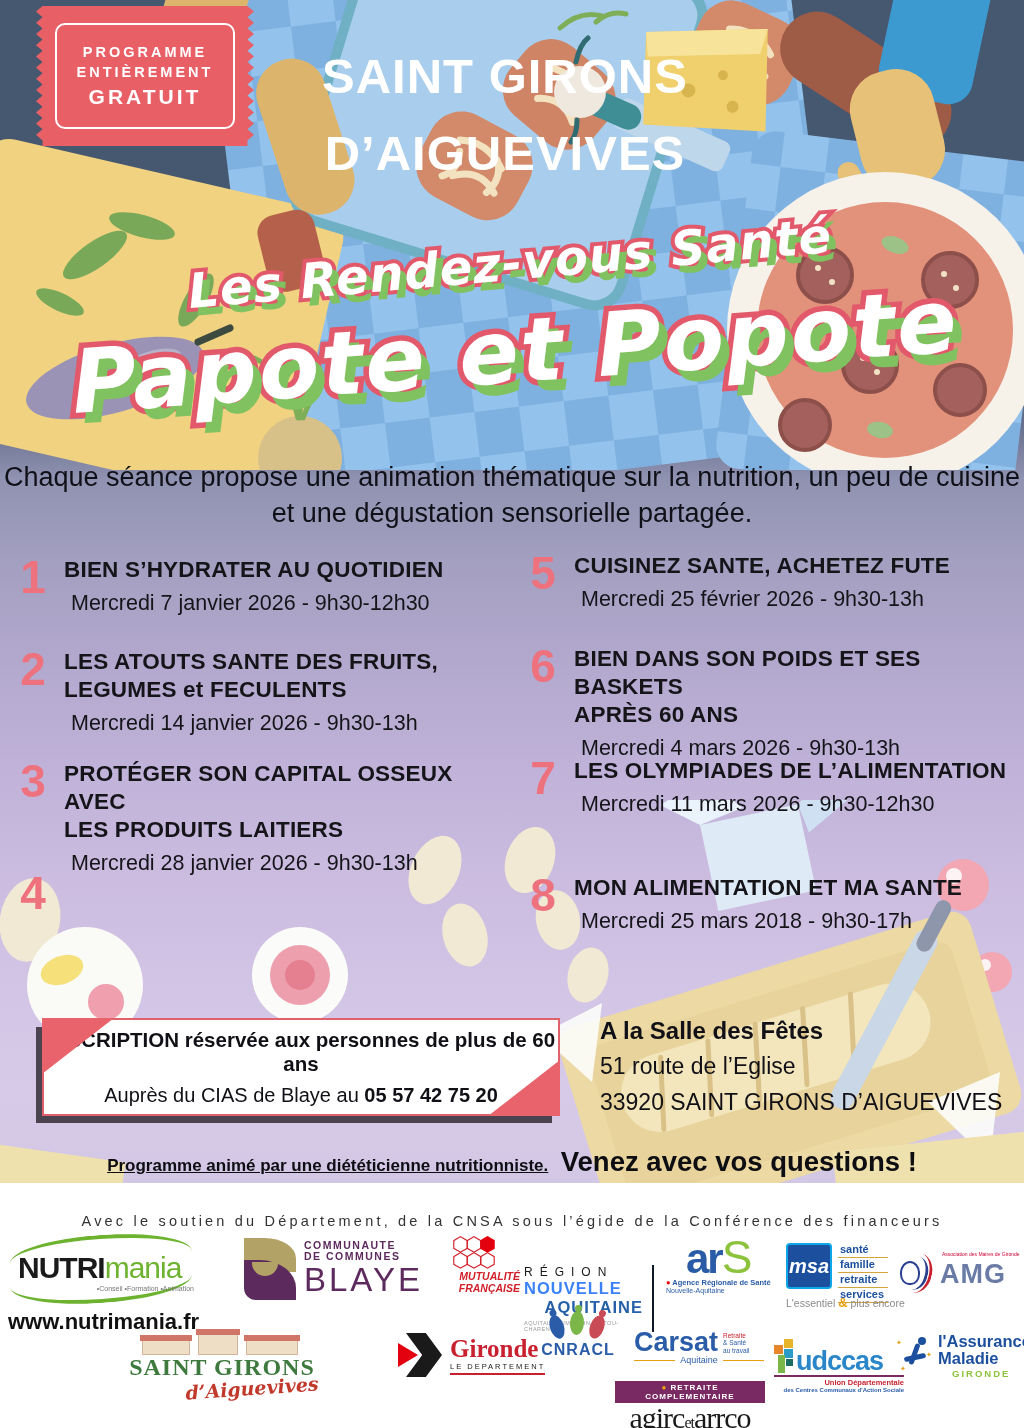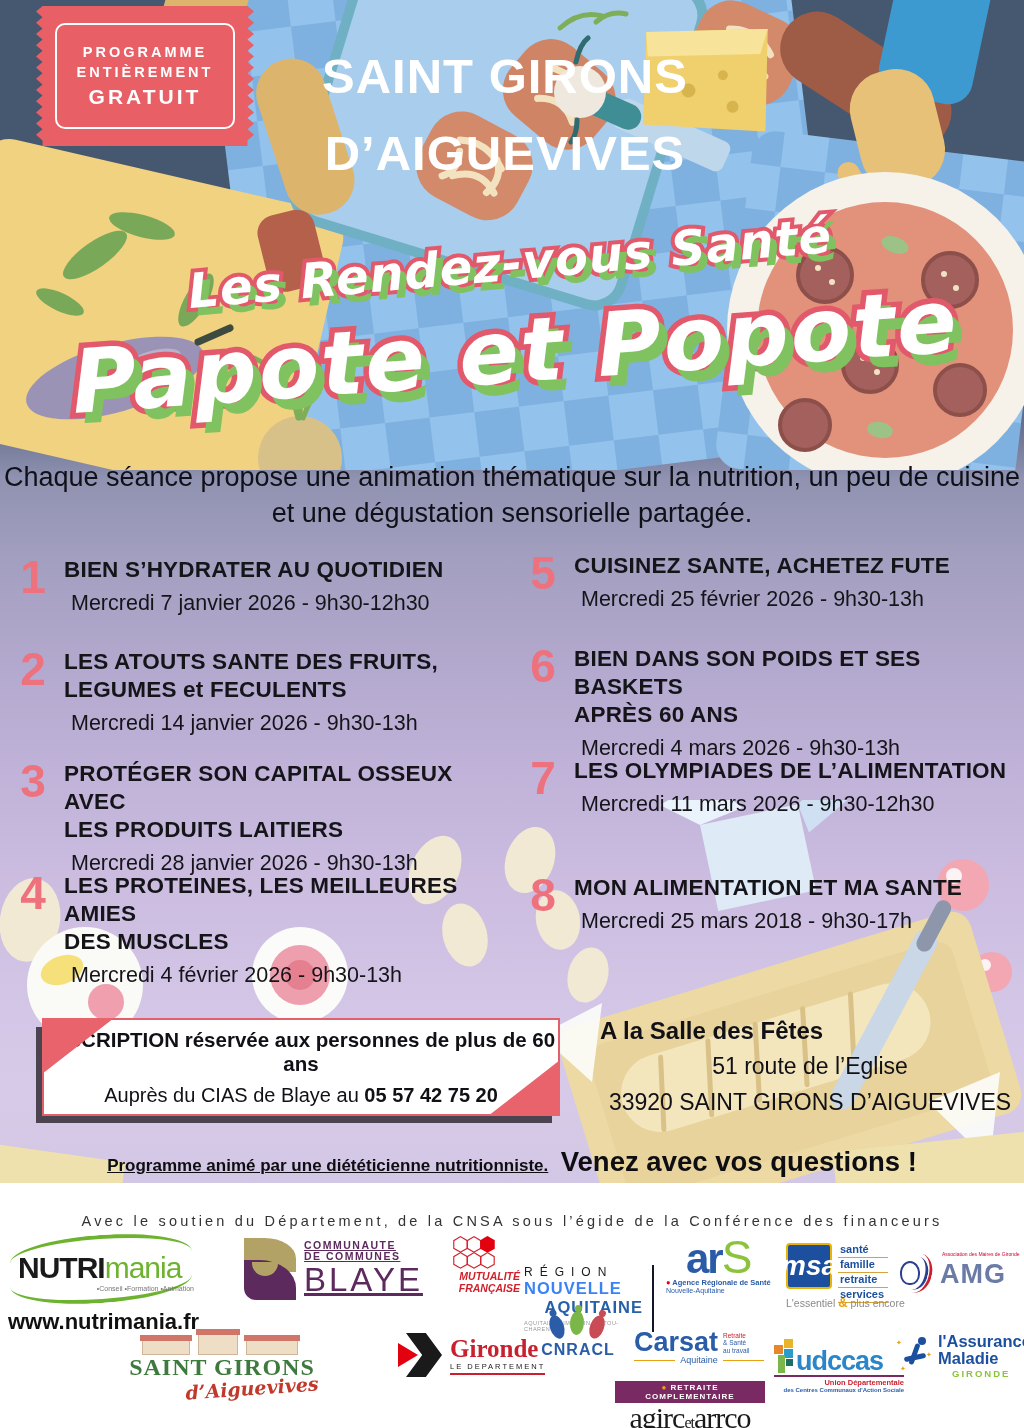--- a/index.html
+++ b/index.html
@@ -69,21 +69,21 @@
   .insc .tri-tl{position:absolute;left:-2px;top:-2px;width:72px;height:56px;background:#e8636b;
     clip-path:polygon(0 0,100% 0,0 100%);}
   .insc .tri-br{position:absolute;right:-2px;bottom:-2px;width:72px;height:56px;background:#e8636b;
     clip-path:polygon(100% 0,100% 100%,0 100%);}
   .insc-l1{font-size:20.5px;font-weight:700;color:#101016;}
   .insc-l2{font-size:20px;margin-top:8px;color:#101016;}
   .insc-l2 b{font-weight:700;}
 
   .venue{left:600px;top:1012px;width:420px;line-height:1.55;color:#101016;}
   .venue .v1{font-size:24px;font-weight:700;}
-  .venue .v2,.venue .v3{font-size:23px;font-weight:400;text-align:center;}
+  .venue .v2,.venue .v3{font-size:23px;font-weight:400;}
 
   .outro{left:0;top:1146px;width:1024px;text-align:center;color:#0d0d12;}
   .outro .o1{font-size:17px;font-weight:700;text-decoration:underline;}
   .outro .o2{font-size:27.5px;font-weight:700;margin-left:8px;}
 
   
   .footer{position:absolute;left:0;top:1183px;width:1024px;height:245px;background:#fff;z-index:3;}
   .support{position:absolute;left:0;top:30px;width:1024px;text-align:center;
     font-size:14.5px;letter-spacing:3.2px;color:#333;}
   .lg{position:absolute;}
@@ -98,21 +98,21 @@
   .nm-text .p2{color:#6db32f;font-weight:400;letter-spacing:-1px;}
   .nm-tag{position:absolute;right:6px;top:44px;font-size:7px;color:#777;}
   .lg-website{left:8px;top:126px;font-size:22px;font-weight:700;color:#111;}
 
   
   .lg-blaye{left:244px;top:55px;display:flex;gap:8px;align-items:center;}
   .blaye-icon{width:52px;height:62px;position:relative;overflow:hidden;}
   .blaye-icon .gold{position:absolute;left:0;top:0;width:52px;height:34px;background:#b3a266;border-radius:0 60% 0 0;}
   .blaye-icon .purp{position:absolute;left:0;top:22px;width:52px;height:40px;background:#5d2a5e;border-radius:0 70% 0 12px;}
   .blaye-icon .wave{position:absolute;left:8px;top:24px;width:26px;height:14px;background:#b3a266;border-radius:0 0 14px 14px;}
-  .blaye-txt{color:#5d2a5e;line-height:1.05;text-decoration:underline;}
+  .blaye-txt{color:#5d2a5e;line-height:1.05;}
   .blaye-txt .c1,.blaye-txt .c2{font-size:10.5px;letter-spacing:1.5px;font-weight:600;}
   .blaye-txt .c3{font-size:33px;letter-spacing:3px;font-weight:400;margin-top:1px;}
 
   
   .lg-mutualite{left:424px;top:53px;width:96px;text-align:center;color:#d1202a;}
   .mut-hex{font-size:20px;line-height:0.8;letter-spacing:-4px;}
   .mut-hex .f{color:#e3000f;}
   .mut-t{font-size:10.5px;font-weight:700;font-style:italic;line-height:1.15;margin-top:2px;text-align:right;}
 
   
@@ -126,22 +126,22 @@
   .lg-ars{left:666px;top:56px;width:110px;}
   .ars-name{line-height:0.8;}
   .ars-name .a1{font-size:42px;font-weight:800;color:#2a5ba6;letter-spacing:-2px;margin-left:20px;}
   .ars-name .a2{font-size:46px;font-weight:400;color:#8cc23c;}
   .ars-s1{font-size:7.5px;color:#2a5ba6;font-weight:700;margin-top:2px;}
   .ars-s1 .dot{color:#e3000f;}
   .ars-s2{font-size:7px;color:#2a5ba6;}
 
   
   .lg-msa{left:786px;top:60px;display:flex;gap:6px;align-items:flex-start;}
-  .msa-sq{width:46px;height:46px;background:#1c4f9e;border:2px solid #eab308;border-radius:4px;
-    display:flex;align-items:center;justify-content:center;color:#fff;font-weight:800;font-size:28px;font-style:italic;}
+  .msa-sq{width:46px;height:46px;background:#1c4f9e;border:2px solid #0ea5e9;border-radius:4px;
+    display:flex;align-items:center;justify-content:center;color:#fff;font-weight:800;font-size:20px;font-style:italic;}
   .msa-list{font-size:11px;font-weight:700;color:#1c4f9e;line-height:1.0;}
   .msa-list div{border-bottom:1px solid #d4a53c;padding:1px 4px 2px 2px;}
   .msa-tag{position:absolute;left:0;top:52px;width:120px;font-size:10.5px;color:#8a8a8a;white-space:nowrap;}
   .msa-tag .amp{color:#e8a013;font-weight:800;font-size:13px;}
 
   
   .lg-amg{left:898px;top:66px;width:120px;}
   .amg-sub{font-size:5px;color:#c03;position:absolute;left:44px;top:2px;white-space:nowrap;}
   .amg-face{position:absolute;left:0;top:4px;width:34px;height:40px;}
   .amg-face .arc1{position:absolute;right:0;top:0;width:30px;height:40px;border-right:3px solid #c8202f;border-radius:50%;transform:rotate(14deg);}
@@ -388,25 +388,20 @@
   <div class="z sess s3">
     <div class="sess-num">3</div>
     <div>
         <div class="sess-title">PROTÉGER SON CAPITAL OSSEUX AVEC
 LES PRODUITS LAITIERS</div>
          <div class="sess-date">Mercredi 28 janvier 2026 - 9h30-13h</div>
       </div>
   </div>
   <div class="z sess s4">
     <div class="sess-num">4</div>
-    <div>
-        <div class="sess-title">LES PROTEINES, LES MEILLEURES AMIES
-DES MUSCLES</div>
-         <div class="sess-date">Mercredi 4 février 2026 - 9h30-13h</div>
-      </div>
   </div>
   <div class="z sess s5">
     <div class="sess-num">5</div>
     <div>
         <div class="sess-title">CUISINEZ SANTE, ACHETEZ FUTE</div>
          <div class="sess-date">Mercredi 25 février 2026 - 9h30-13h</div>
       </div>
   </div>
   <div class="z sess s6">
     <div class="sess-num">6</div>

